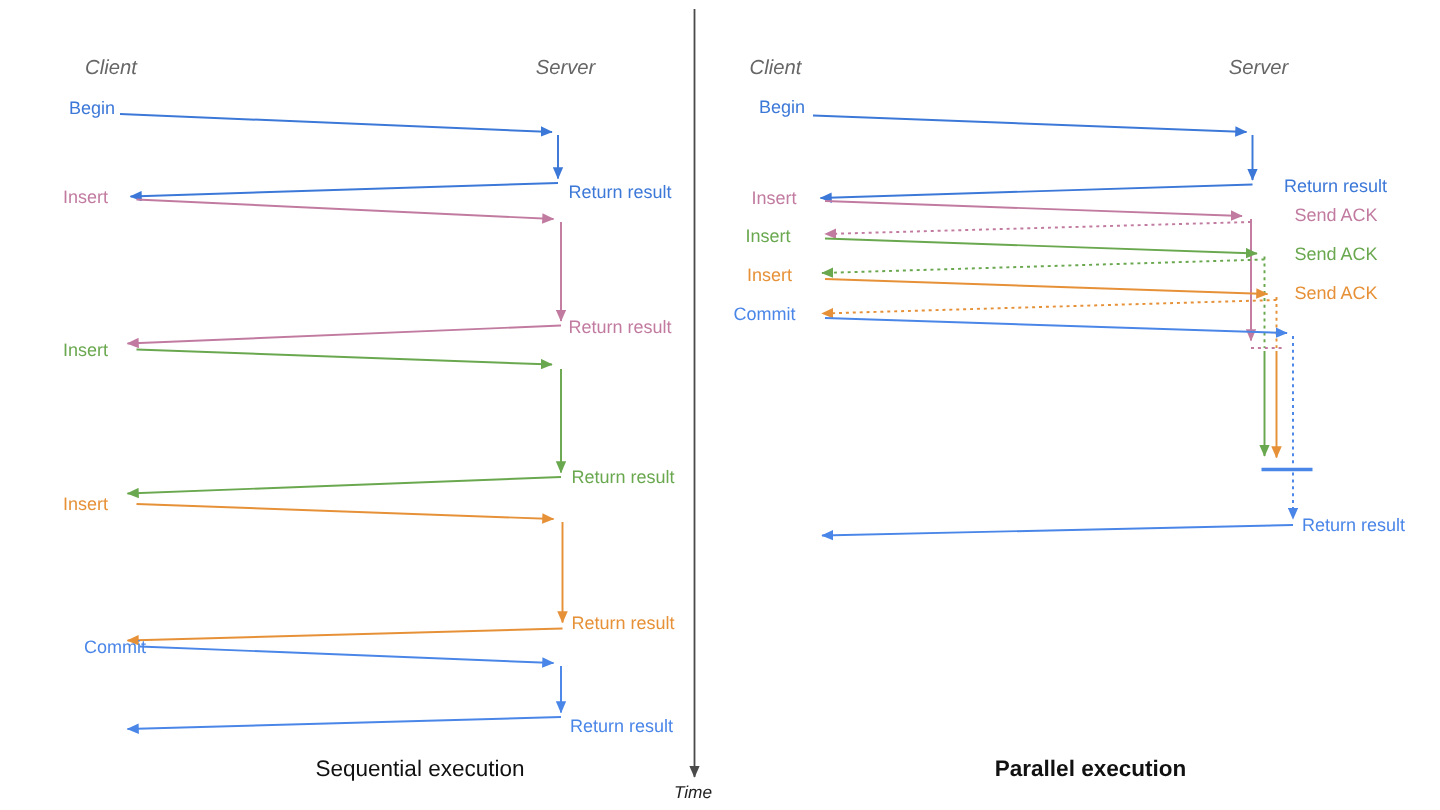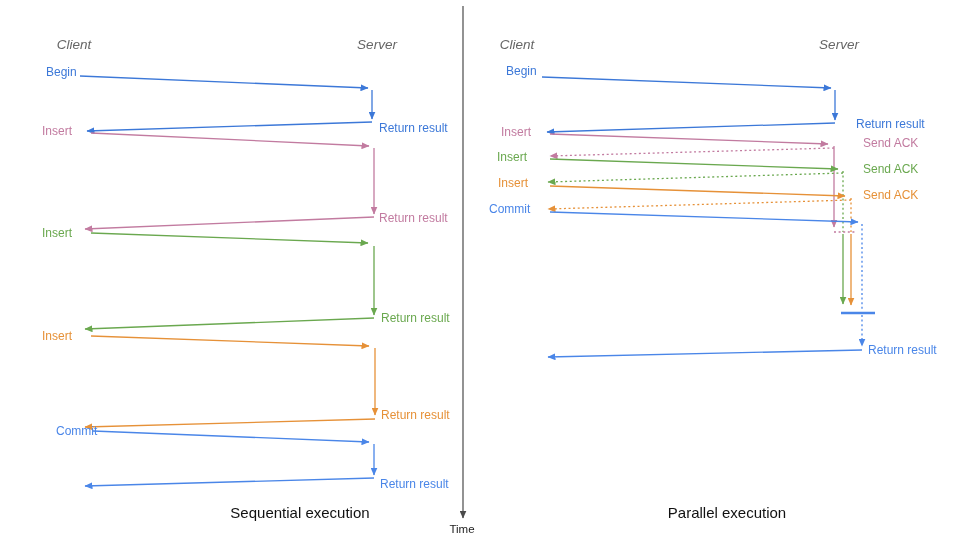--- a/index.html
+++ b/index.html
@@ -14,25 +14,25 @@
     font-size:13.5px;font-style:italic;color:#666;white-space:nowrap;margin-top:12px;
   }
   .hdr-left-client{left:74px;}
   .hdr-left-server{left:377px;}
   .hdr-right-client{left:517px;}
   .hdr-right-server{left:839px;}
   .caption{
     position:absolute;top:504px;transform:translateX(-50%);
     font-size:15px;color:#111;white-space:nowrap;
   }
-  .caption-left{left:280px;margin-left:20px;}
-  .caption-right{left:727px;}
+  .caption-left{left:280px;}
+  .caption-right{left:727px;font-weight:bold;}
   .time-label{
     position:absolute;left:462px;top:523px;transform:translateX(-50%);
-    font-size:11.5px;color:#222;white-space:nowrap;
+    font-size:11.5px;color:#222;white-space:nowrap;font-style:italic;
   }
 </style>
 </head>
 <body>
 
 <div id="stage">
 
   <svg id="diagram-svg" width="960" height="540" viewBox="0 0 960 540">
       <defs>
         <marker id="arr-blue" markerWidth="9" markerHeight="7" refX="7.5" refY="3.5" orient="auto" markerUnits="userSpaceOnUse">

